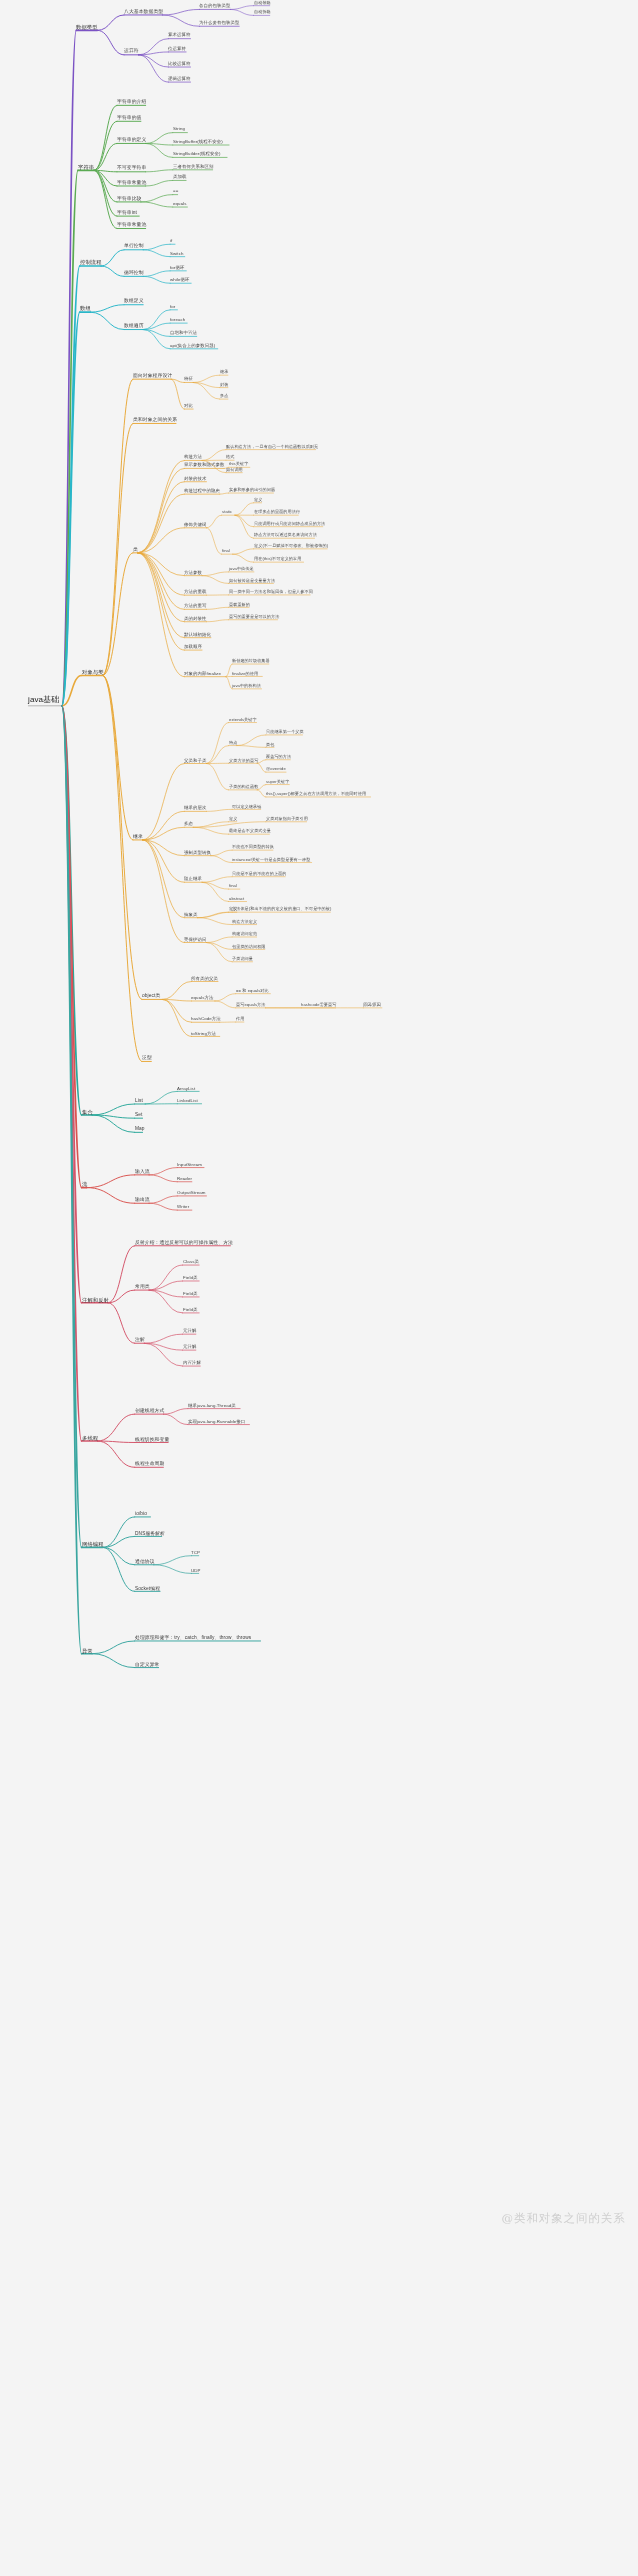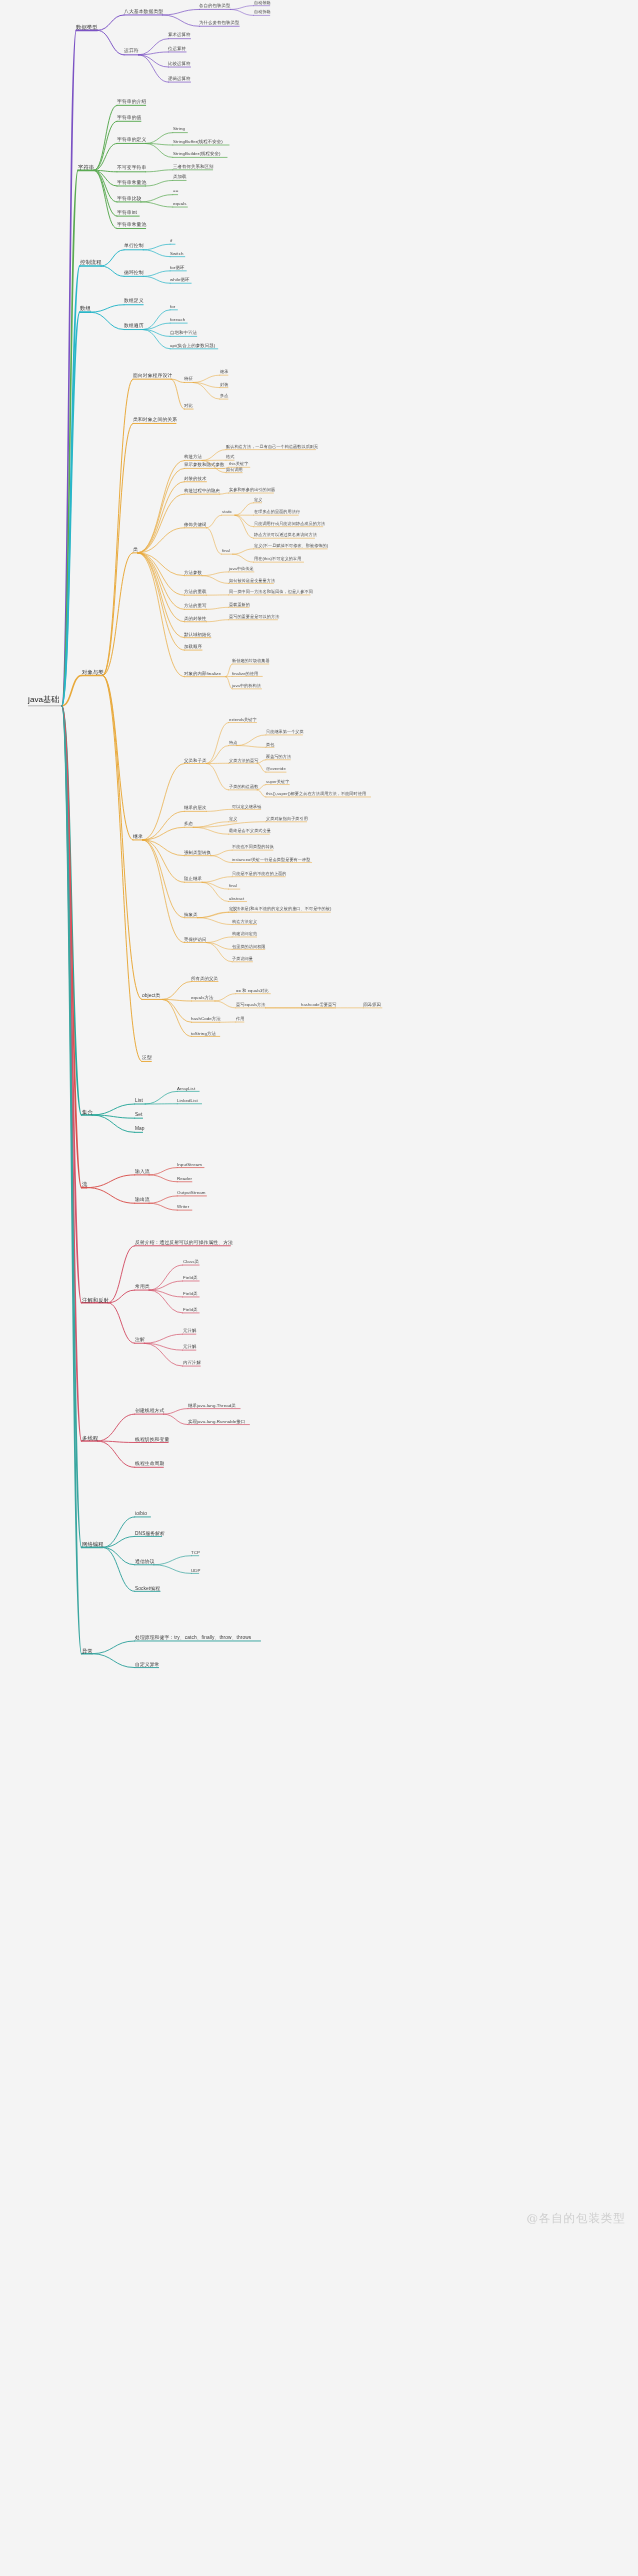--- a/index.html
+++ b/index.html
@@ -520,15 +520,15 @@
       <div class="node l2" style="left: 135px; top: 1514px;">io/bio</div>
       <div class="node l2" style="left: 135px; top: 1534px;">DNS服务解析</div>
       <div class="node l2" style="left: 135px; top: 1562px;">通信协议</div>
       <div class="node l3" style="left: 191px; top: 1553px;">TCP</div>
       <div class="node l3" style="left: 191px; top: 1571px;">UDP</div>
       <div class="node l2" style="left: 135px; top: 1589px;">Socket编程</div>
       <div class="node l1" style="left: 82px; top: 1651px;">异常</div>
       <div class="node l2" style="left: 135px; top: 1638px;">处理原理和健字：try、catch、finally、throw、throws</div>
       <div class="node l2" style="left: 135px; top: 1665px;">自定义异常</div>
     </div>
-  <div class="watermark">@各自的包装类型</div>
+  <div class="watermark">@类和对象之间的关系</div>
 </div>
 
 
 </body></html>

